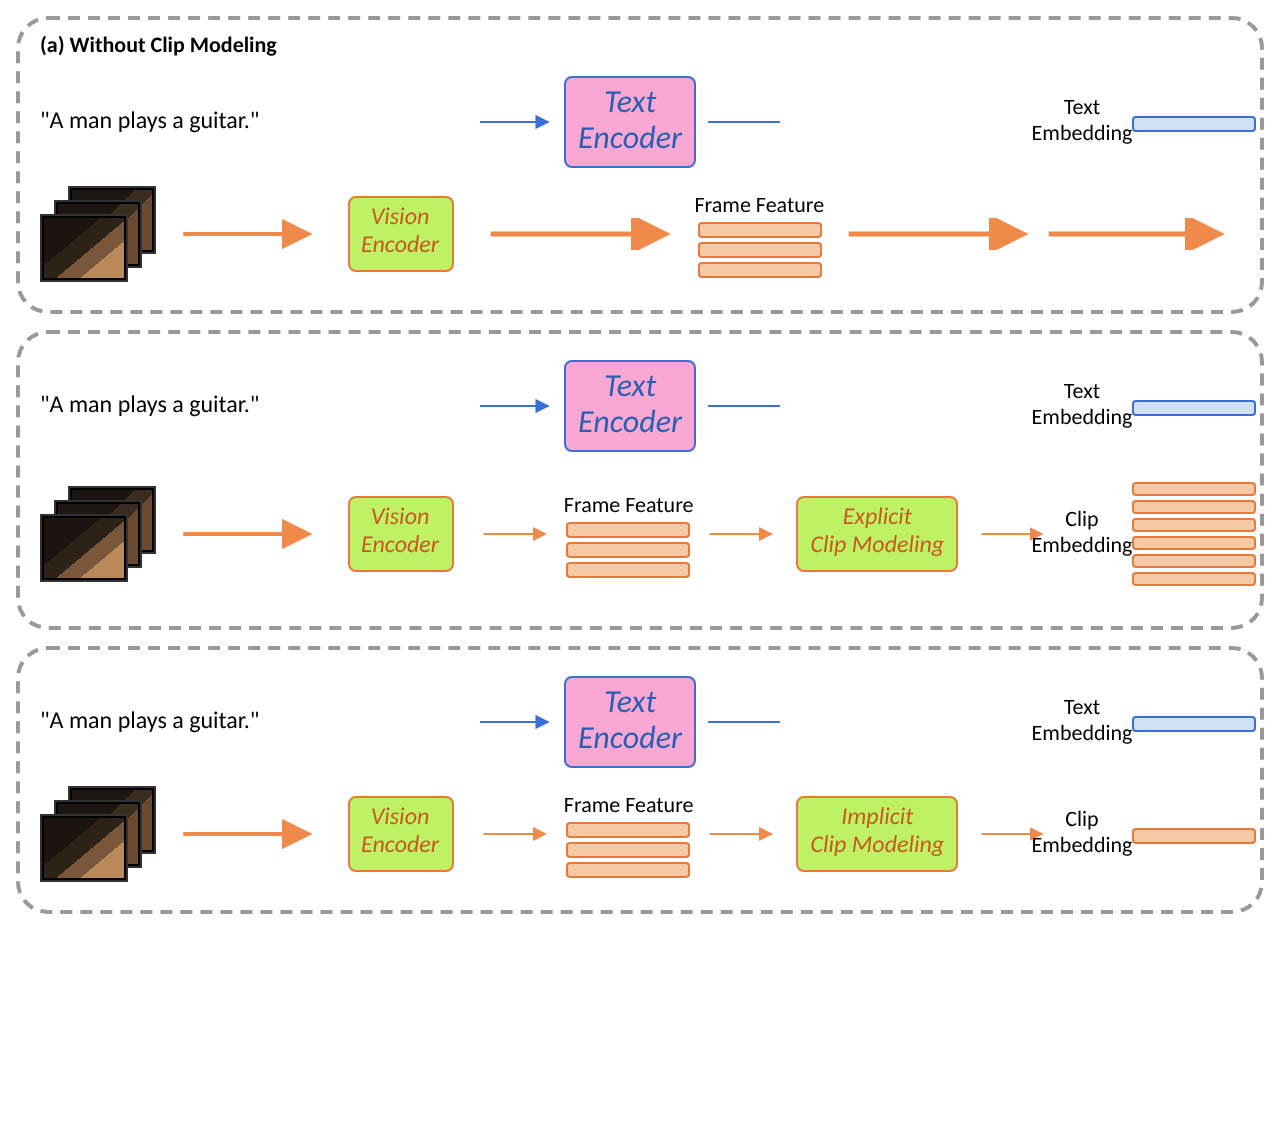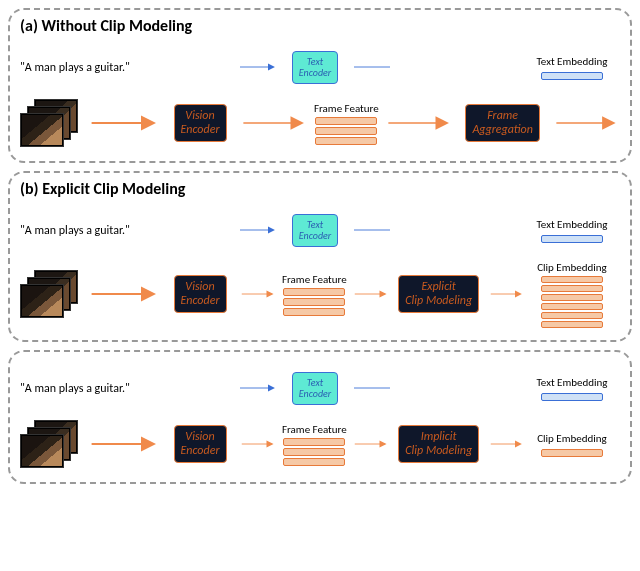--- a/index.html
+++ b/index.html
@@ -13,48 +13,48 @@
   }
   .panel {
     border: 2px dashed #999;
     border-radius: 16px;
     padding: 8px 10px 10px 10px;
     margin-bottom: 8px;
     position: relative;
   }
   .panel-title {
     font-weight: bold;
-    font-size: 16px;
+    font-size: 11px;
     margin: -2px 0 4px 0;
   }
   .row { display: flex; align-items: center; height: 56px; }
   .cell { display: flex; align-items: center; justify-content: center; }
   .quote { width: 140px; justify-content: flex-start; font-size: 12px; }
   .frames-col { width: 140px; justify-content: flex-start; }
   .enc-col { width: 80px; }
   .gapA { width: 40px; }
   .feat-col { width: 78px; flex-direction: column; }
   .gapB { width: 40px; }
   .proc-col { width: 100px; }
   .gapC { width: 34px; }
-  .out-col { width: 96px; flex-direction: column; justify-content: center; }
+  .out-col { width: 96px; flex-direction: row; justify-content: center; }
   .box-txt {
     border: 1.5px solid #3a6fd6;
-    background: #5eead4;
+    background: #f9a8d4;
     color: #2b5fb2;
     font-style: italic;
     text-align: center;
     border-radius: 4px;
     padding: 4px 6px;
     line-height: 1.15;
-    font-size: 10px;
+    font-size: 16px;
   }
   .box-vid {
     border: 1.5px solid #e77a3a;
-    background: #0f172a;
+    background: #bef264;
     color: #c85a1f;
     font-style: italic;
     text-align: center;
     border-radius: 4px;
     padding: 4px 6px;
     line-height: 1.15;
     font-size: 12px;
   }
   .feat-label, .out-label { font-size: 11px; margin-bottom: 2px; text-align:center; }
   .bar-stack { display: flex; flex-direction: column; gap: 2px; align-items:center; }
@@ -155,38 +155,34 @@
     <div class="cell gapB arrow">
       <svg viewBox="0 0 100 16">
           <defs>
             <marker id="ao3" markerWidth="8" markerHeight="8" refX="6" refY="4" orient="auto">
               <path d="M0,0 L8,4 L0,8 Z" fill="#f08a4b"></path>
             </marker>
           </defs>
           <line x1="5" y1="8" x2="90" y2="8" stroke="#f08a4b" stroke-width="2.5" marker-end="url(#ao3)"></line>
         </svg>
     </div>
-    <div class="cell proc-col">
-      <div class="box-vid">Frame<br>Aggregation</div>
-    </div>
     <div class="cell gapC arrow">
       <svg viewBox="0 0 100 16">
           <defs>
             <marker id="ao4" markerWidth="8" markerHeight="8" refX="6" refY="4" orient="auto">
               <path d="M0,0 L8,4 L0,8 Z" fill="#f08a4b"></path>
             </marker>
           </defs>
           <line x1="5" y1="8" x2="88" y2="8" stroke="#f08a4b" stroke-width="2.5" marker-end="url(#ao4)"></line>
         </svg>
     </div>
   </div>
 </div>
 
 <div class="panel">
-  <div class="panel-title">(b) Explicit Clip Modeling</div>
 
   <div class="row">
     <div class="cell quote">"A man plays a guitar."</div>
     <div class="cell enc-col"></div>
     <div class="cell gapA arrow">
       <svg viewBox="0 0 100 16">
           <defs>
             <marker id="bb1" markerWidth="8" markerHeight="8" refX="6" refY="4" orient="auto">
               <path d="M0,0 L8,4 L0,8 Z" fill="#3a6fd6"></path>
             </marker>

